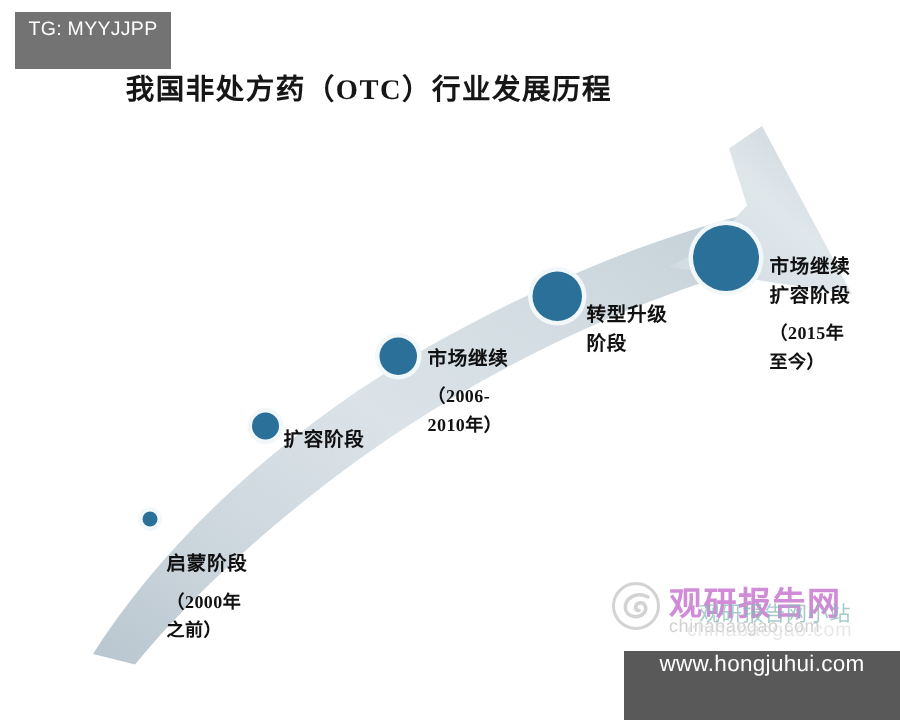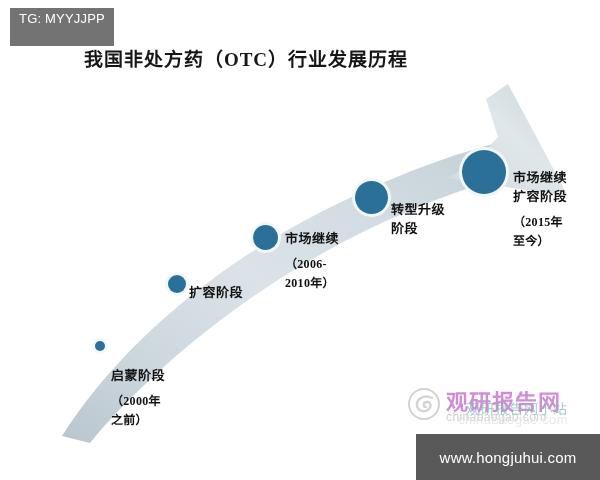--- a/index.html
+++ b/index.html
@@ -101,21 +101,21 @@
     letter-spacing:.5px;white-space:nowrap;
   }
 
   
   .url-bar{
     position:absolute;left:416px;top:434px;
     width:184px;height:46px;
     background:#595959;color:#ffffff;
     font-family:"Liberation Sans","DejaVu Sans",sans-serif;
     font-size:15px;
-    display:flex;align-items:center;justify-content:center;
+    display:flex;align-items:flex-start;justify-content:center;
     letter-spacing:.2px;
   }
 </style>
 </head>
 <body>
 
 <div id="stage">
 
   <div class="tag-badge">TG: MYYJJPP</div>
 

